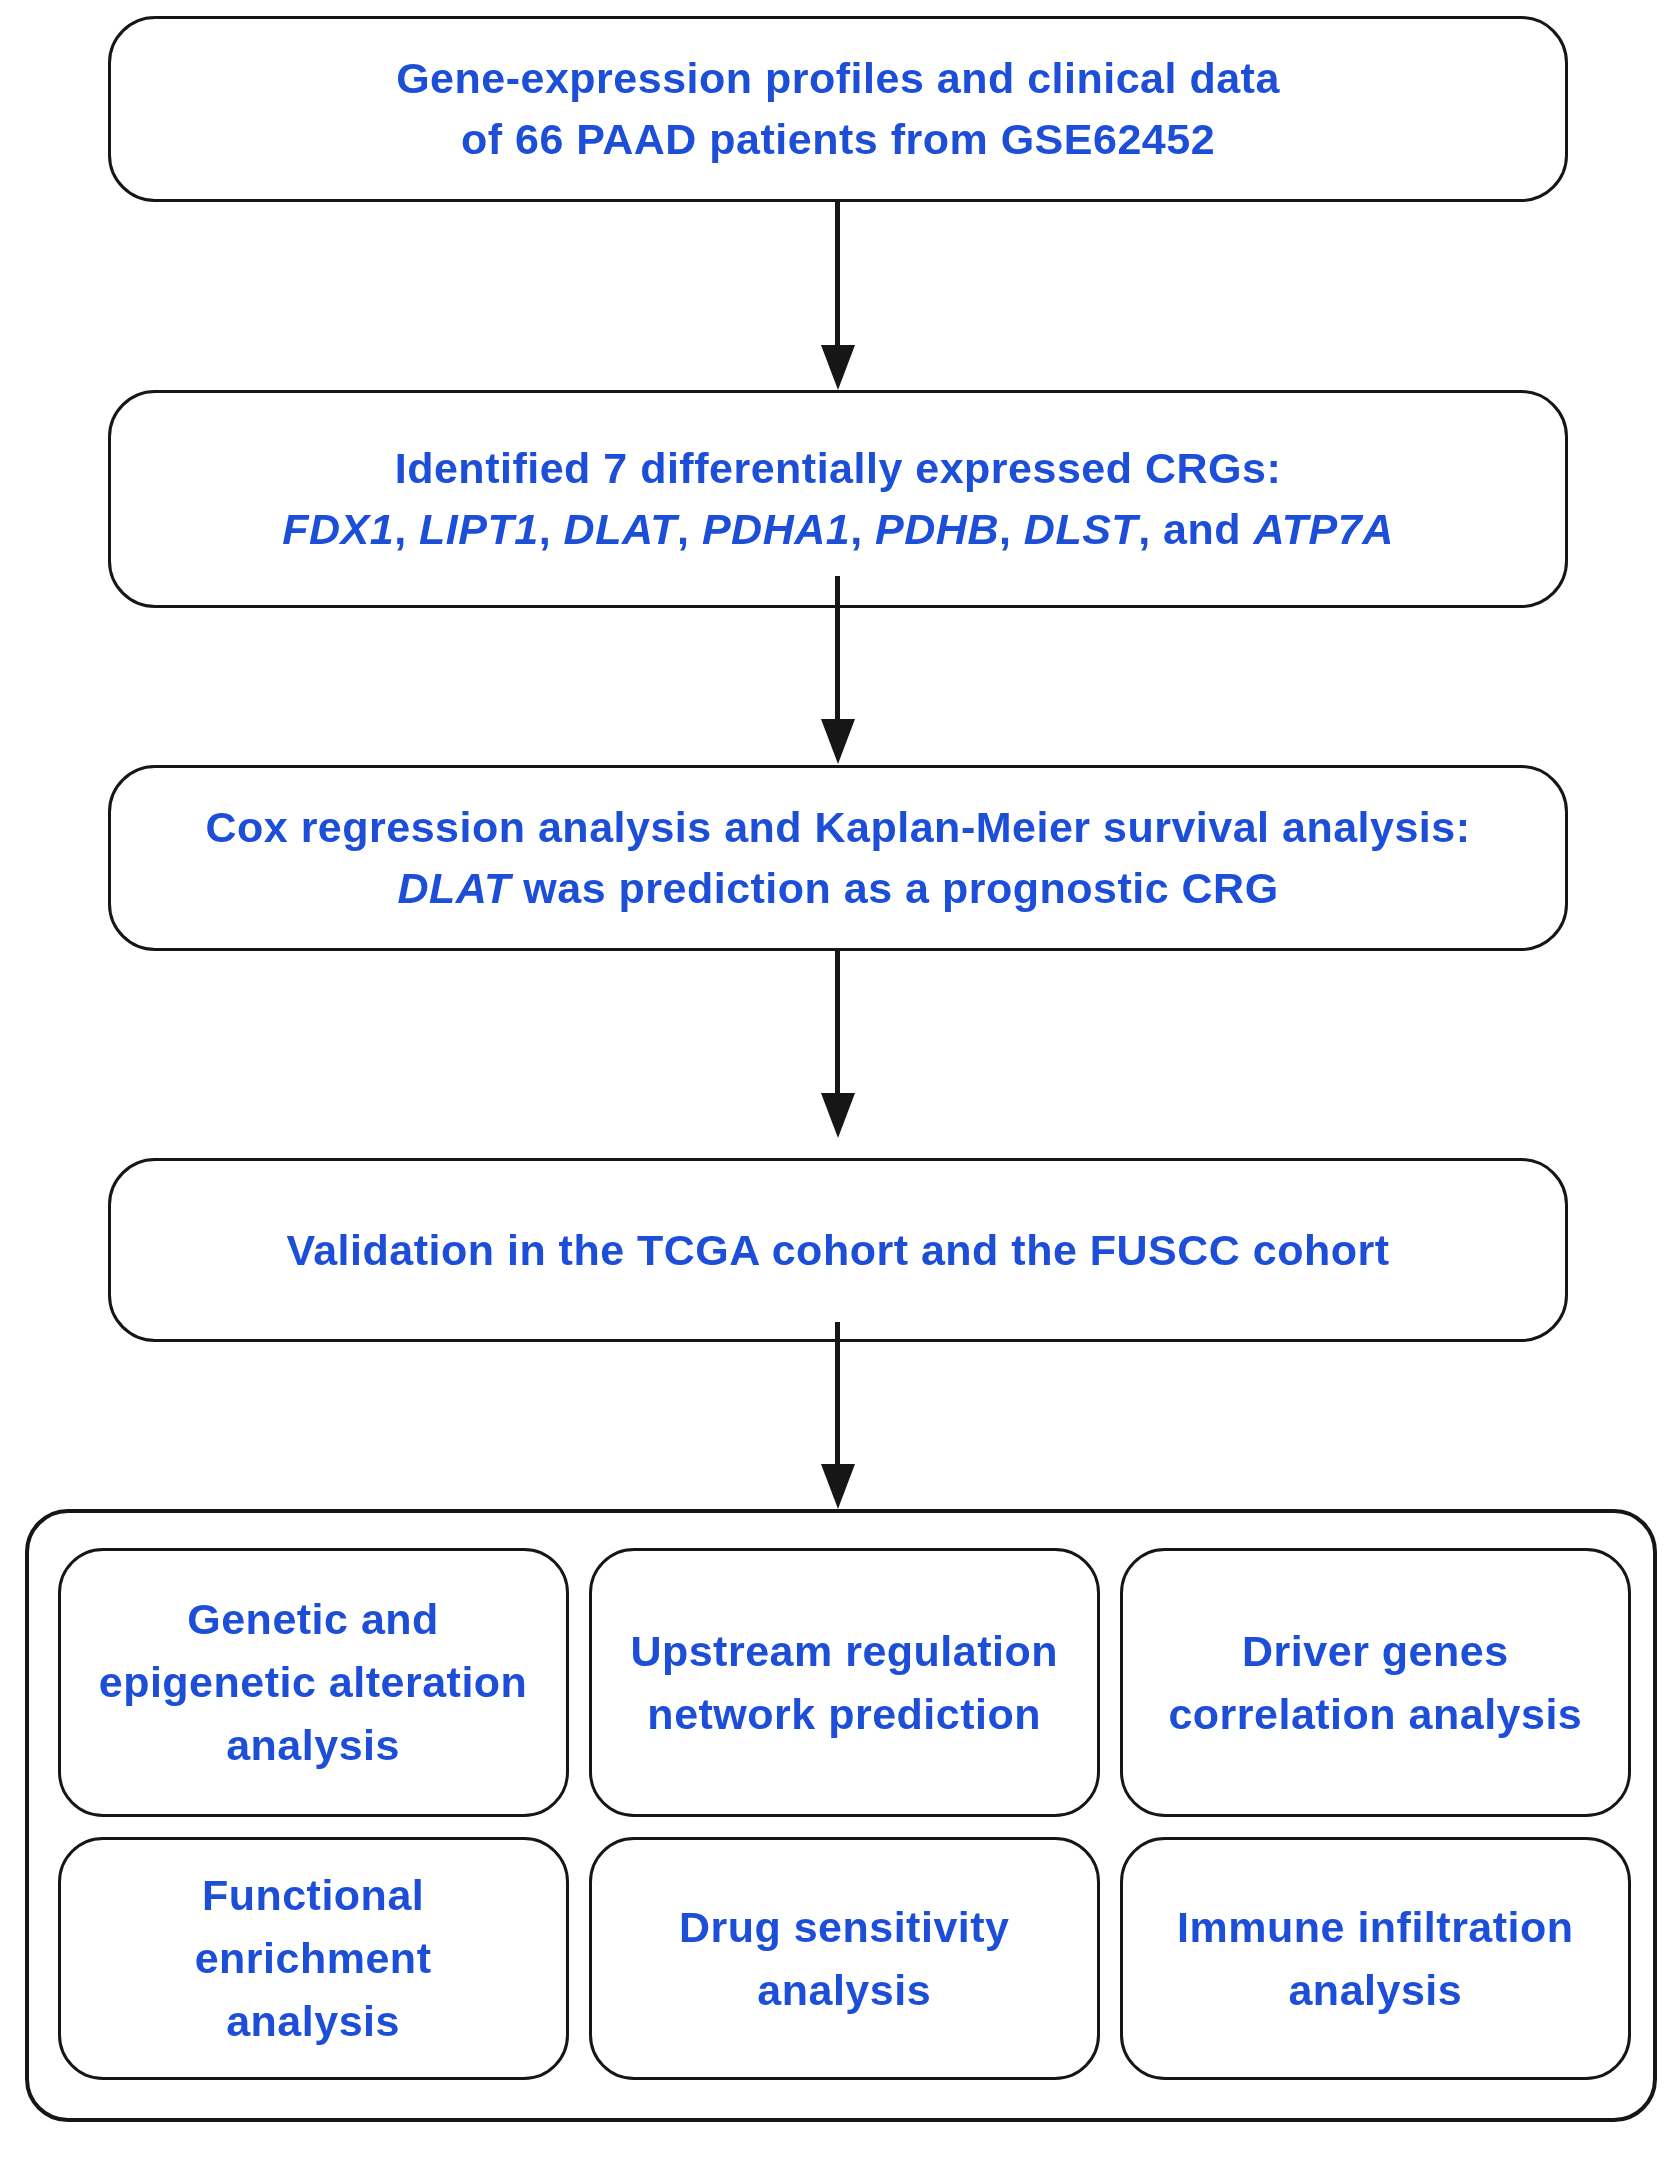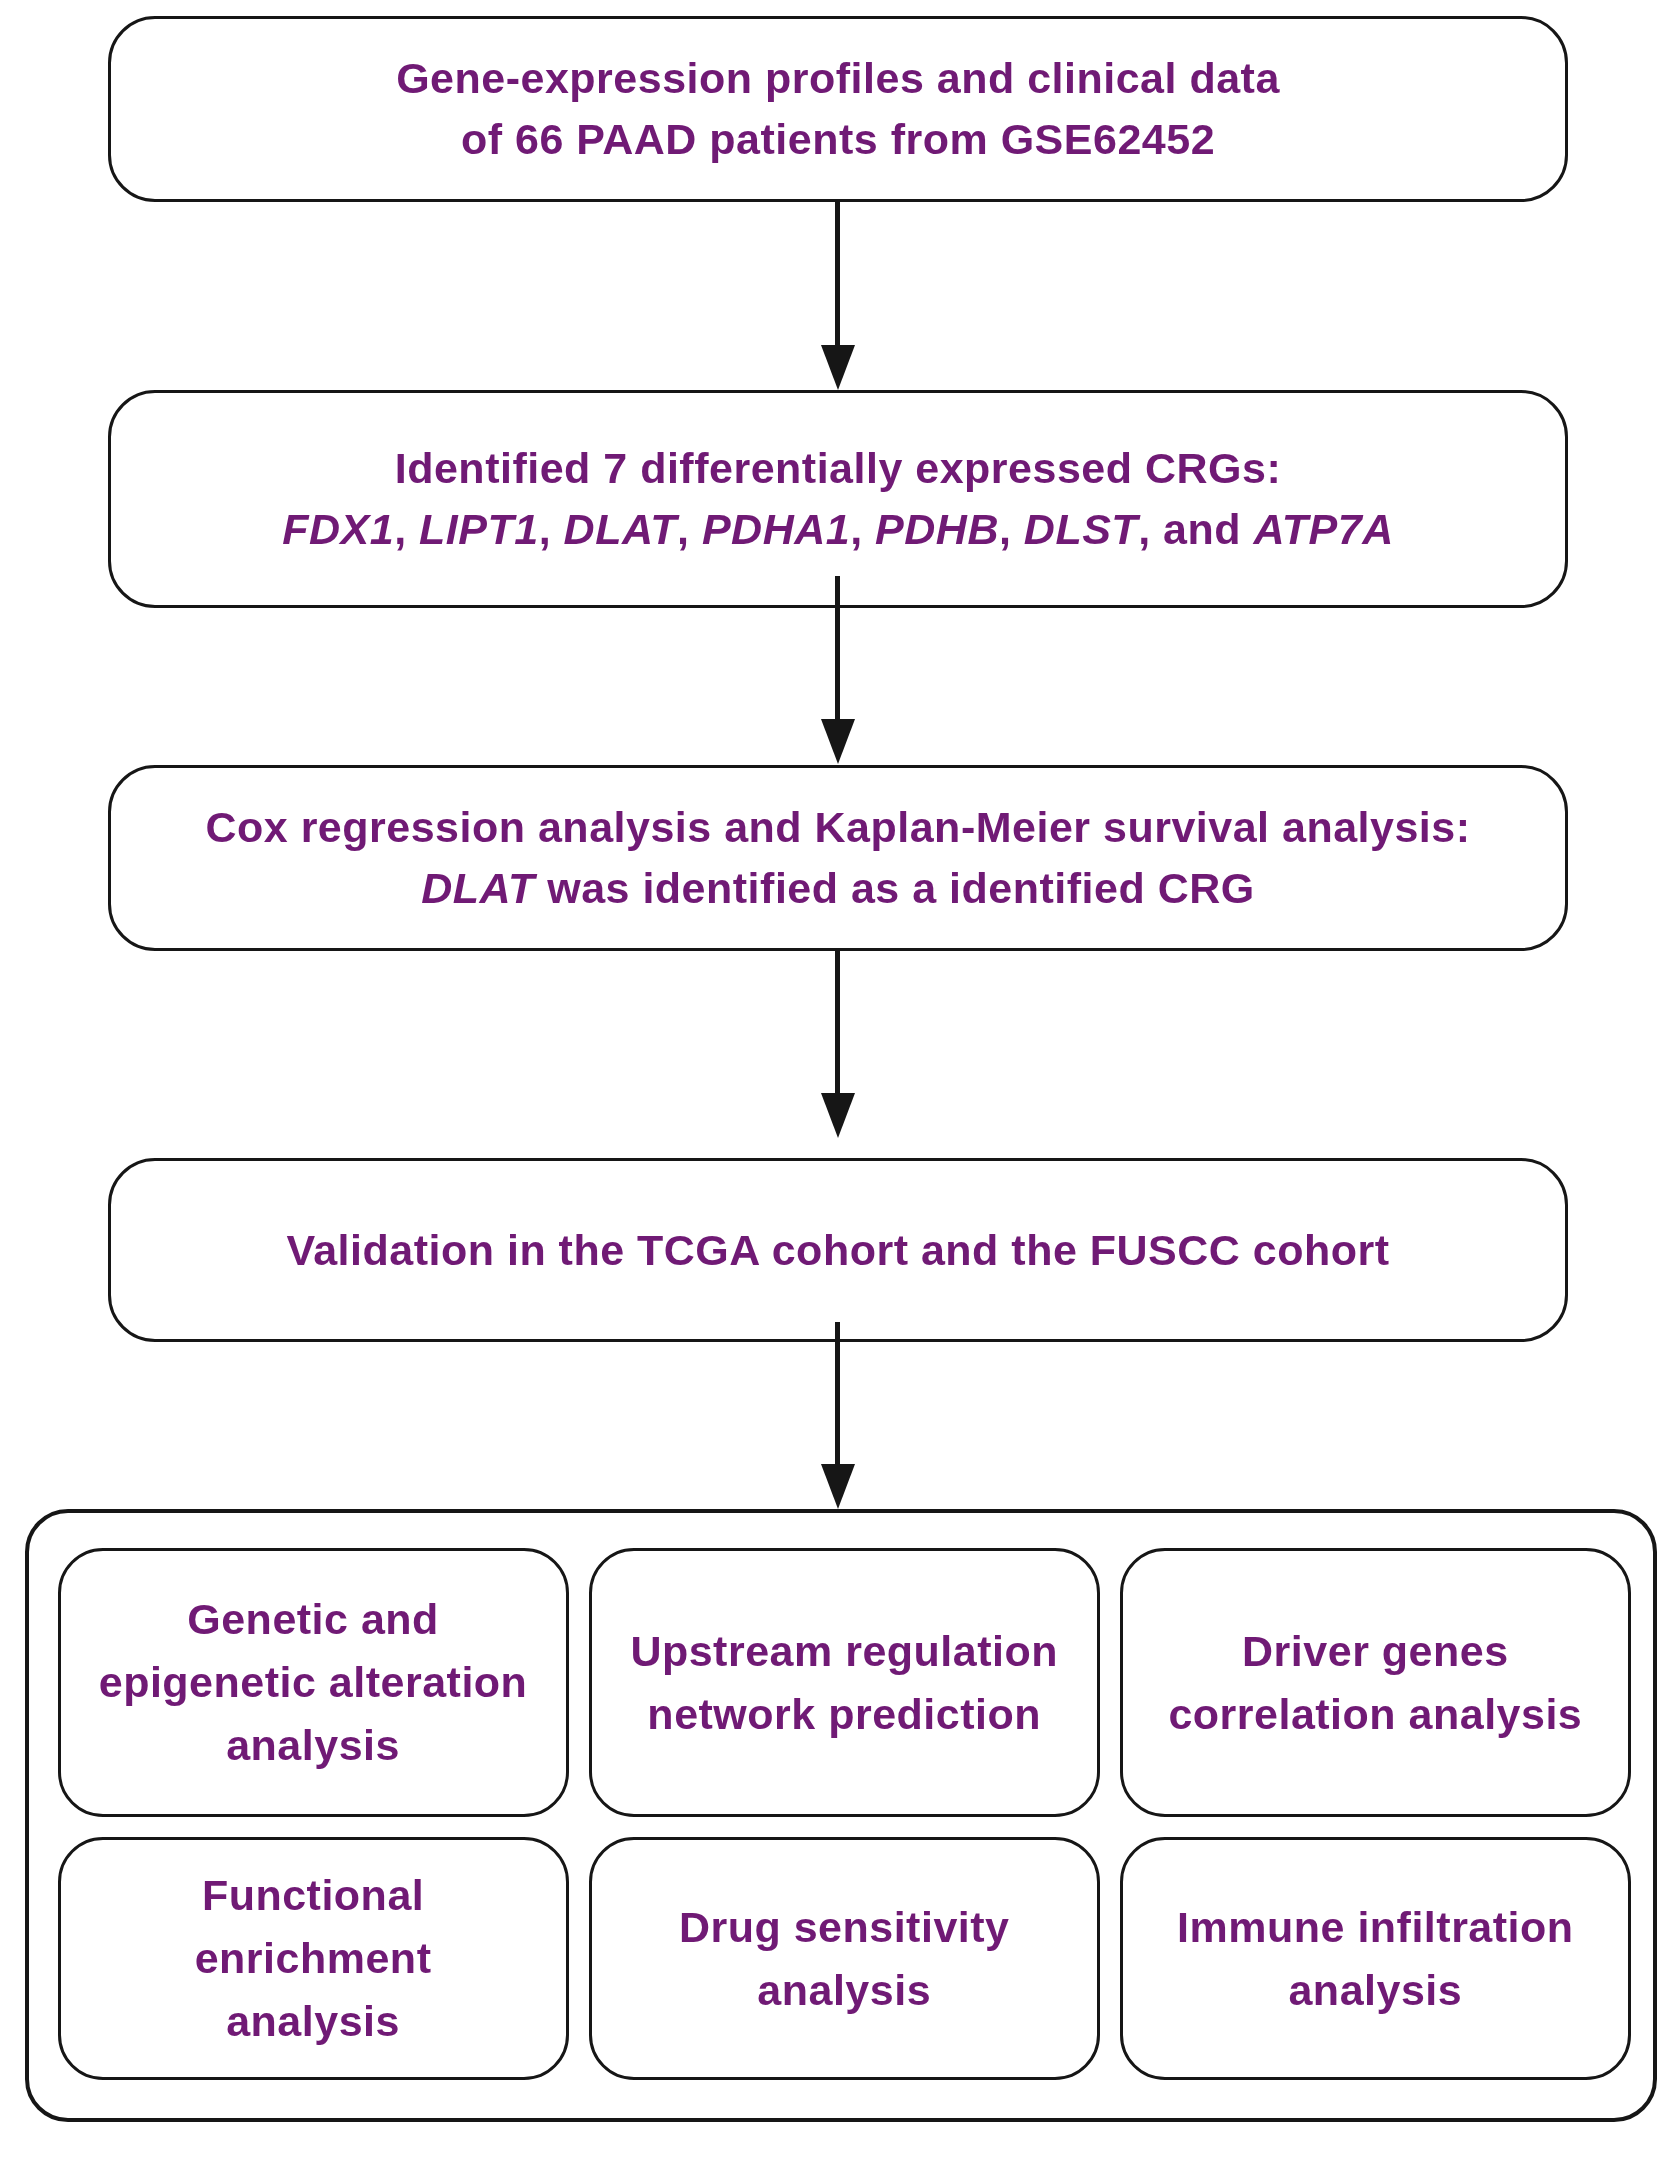--- a/index.html
+++ b/index.html
@@ -5,21 +5,21 @@
   * { box-sizing: border-box; margin: 0; padding: 0; }
   html, body {
     width: 1676px; height: 2181px;
     background: #ffffff;
     font-family: "Liberation Sans", sans-serif;
   }
   #figure {
     position: relative;
     width: 1676px; height: 2181px;
     background: #ffffff;
-    color: #701a75;
+    color: #1d4ed8;
   }
   .flow-box {
     position: absolute;
     left: 108px; width: 1460px;
     border: 3.9px solid #161616;
     border-radius: 47px;
     background: #ffffff;
     display: flex; flex-direction: column;
     align-items: center; justify-content: center;
     text-align: center;
@@ -101,21 +101,21 @@
       <div class="line"><span class="it">FDX1</span><span>, </span><span class="it">LIPT1</span><span>, </span><span class="it">DLAT</span><span>, </span><span class="it">PDHA1</span><span>, </span><span class="it">PDHB</span><span>, </span><span class="it">DLST</span><span>, and </span><span class="it">ATP7A</span></div>
     </div>
 
   <div class="arrow a2">
     <div class="stem"></div>
     <div class="head"></div>
   </div>
 
   <div class="flow-box b3">
       <div class="line"><span>Cox regression analysis and Kaplan-Meier survival analysis:</span></div>
-      <div class="line"><span class="it">DLAT</span><span> was identified as a identified CRG</span></div>
+      <div class="line"><span class="it">DLAT</span><span> was prediction as a prognostic CRG</span></div>
     </div>
 
   <div class="arrow a3">
     <div class="stem"></div>
     <div class="head"></div>
   </div>
 
   <div class="flow-box b4">
       <div class="line"><span>Validation in the TCGA cohort  and the FUSCC cohort</span></div>
     </div>

